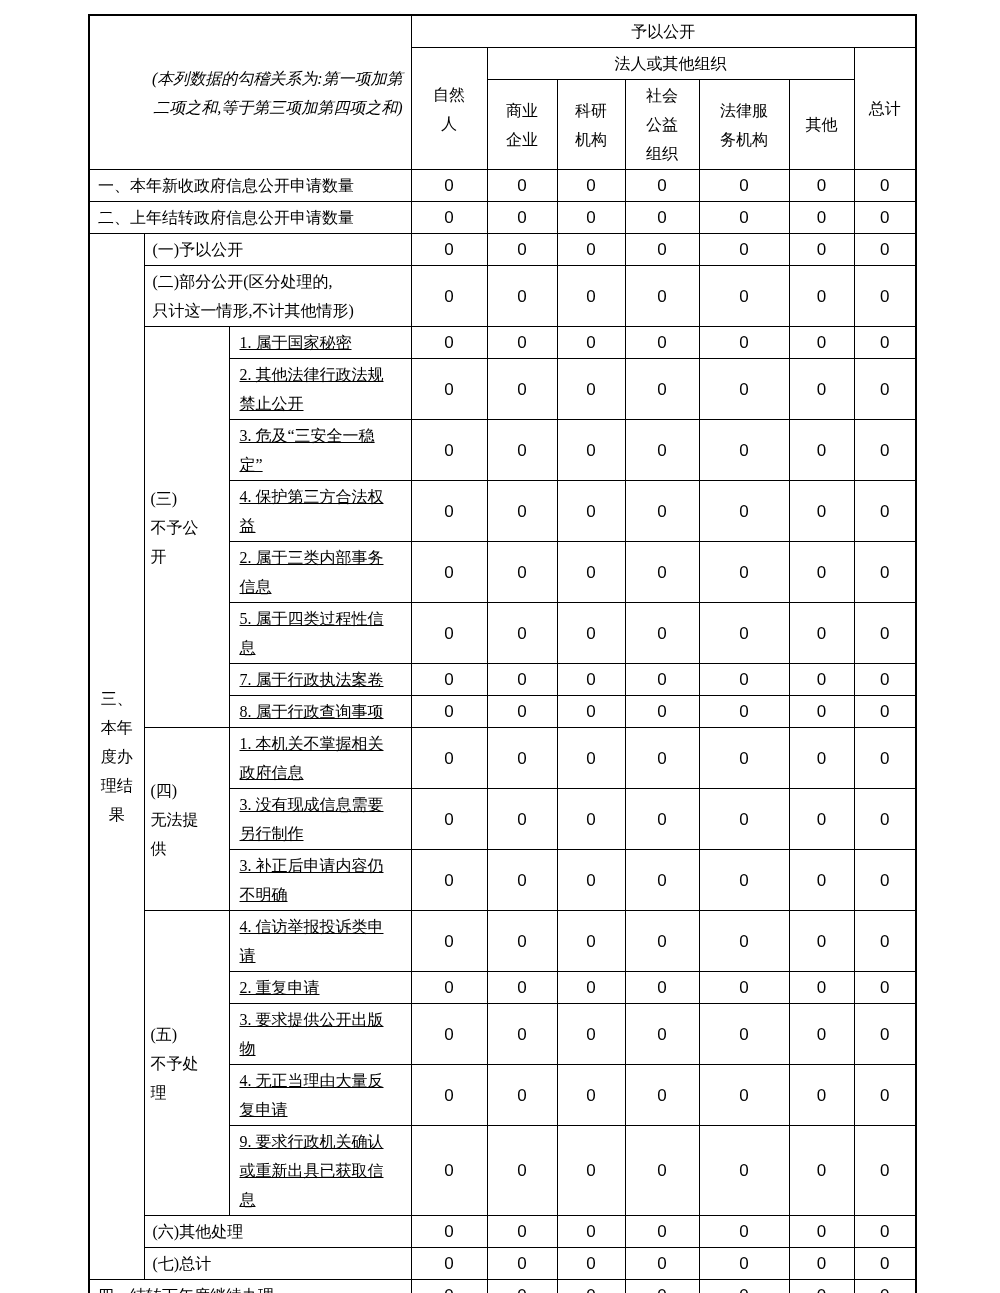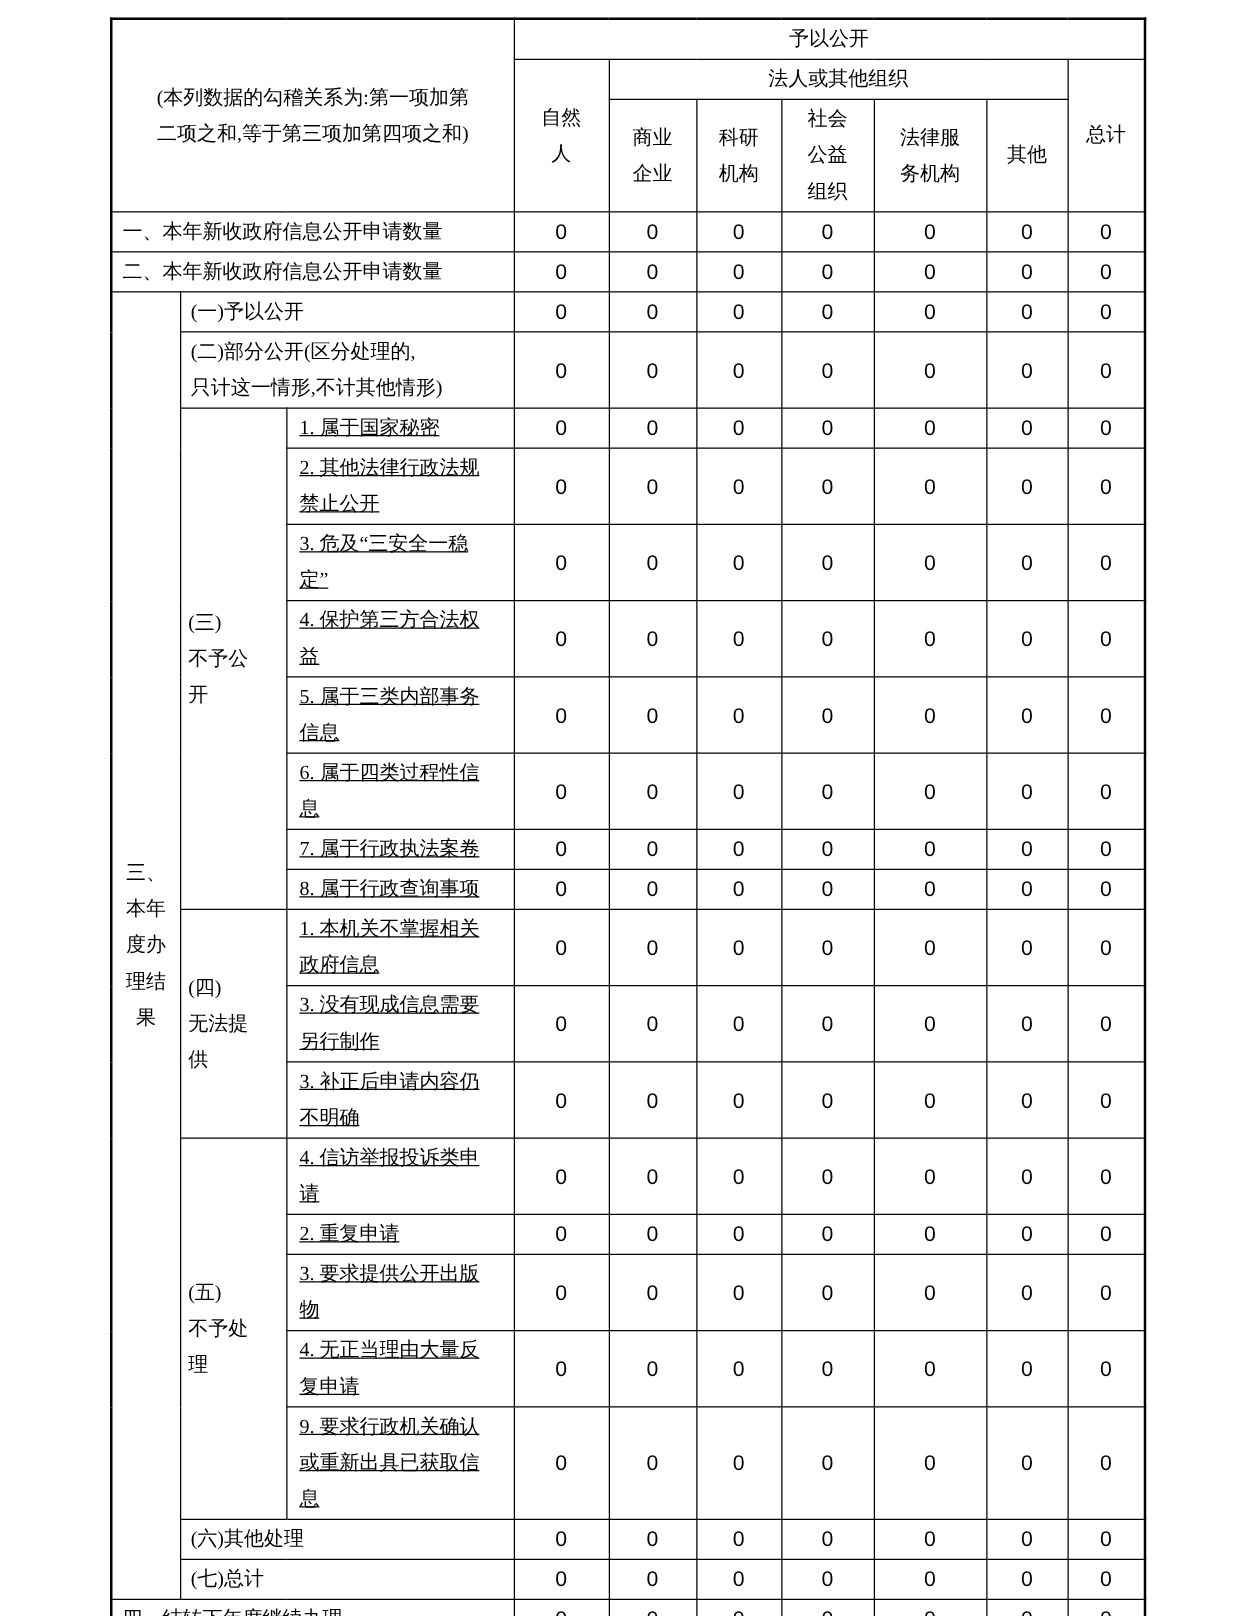--- a/index.html
+++ b/index.html
@@ -7,21 +7,21 @@
        font-family:"Liberation Serif","DejaVu Serif",serif;color:#000;}
   .page{position:absolute;left:88px;top:14px;}
   table{border-collapse:collapse;table-layout:fixed;width:827px;
         border:2px solid #000;background:#fff;}
   td{border:1px solid #000;vertical-align:middle;
      font-size:16px;line-height:29px;padding:1px 6px;
      white-space:pre-line;overflow:hidden;}
   tr.hr1{height:30px;}
   tr.hr2{height:30px;}
   .hc{text-align:center;padding:1px 2px;}
-  .corner{text-align:center;padding:1px 8px;}
+  .corner{text-align:right;padding:1px 8px;font-style:italic;}
   .lbl{text-align:left;padding:1px 6px 1px 8px;margin-top:24px;}
   .item{padding:1px 12px 1px 10px;text-decoration:underline;}
   .sec{text-align:center;padding:1px 1px;}
   .grp{text-align:left;padding:1px 3px 1px 6px;}
   .v{text-align:center;padding:1px 2px;
      font-family:"Liberation Sans","DejaVu Sans",sans-serif;font-size:17px;}
 </style>
 </head>
 <body>
 
@@ -69,21 +69,21 @@
     <td class="lbl" colspan="3">一、本年新收政府信息公开申请数量</td>
   <td class="v">0</td>
           <td class="v">0</td>
           <td class="v">0</td>
           <td class="v">0</td>
           <td class="v">0</td>
           <td class="v">0</td>
           <td class="v">0</td>
         </tr>
   <tr>
-    <td class="lbl" colspan="3">二、本年新收政府信息公开申请数量</td>
+    <td class="lbl" colspan="3">二、上年结转政府信息公开申请数量</td>
   <td class="v">0</td>
           <td class="v">0</td>
           <td class="v">0</td>
           <td class="v">0</td>
           <td class="v">0</td>
           <td class="v">0</td>
           <td class="v">0</td>
         </tr>
   <tr>
     <td class="sec" rowspan="20">三、
@@ -151,32 +151,32 @@
 益</td>
   <td class="v">0</td>
           <td class="v">0</td>
           <td class="v">0</td>
           <td class="v">0</td>
           <td class="v">0</td>
           <td class="v">0</td>
           <td class="v">0</td>
         </tr>
   <tr>
-    <td class="lbl item">5. 属于三类内部事务
+    <td class="lbl item">2. 属于三类内部事务
 信息</td>
   <td class="v">0</td>
           <td class="v">0</td>
           <td class="v">0</td>
           <td class="v">0</td>
           <td class="v">0</td>
           <td class="v">0</td>
           <td class="v">0</td>
         </tr>
   <tr>
-    <td class="lbl item">6. 属于四类过程性信
+    <td class="lbl item">5. 属于四类过程性信
 息</td>
   <td class="v">0</td>
           <td class="v">0</td>
           <td class="v">0</td>
           <td class="v">0</td>
           <td class="v">0</td>
           <td class="v">0</td>
           <td class="v">0</td>
         </tr>
   <tr>

